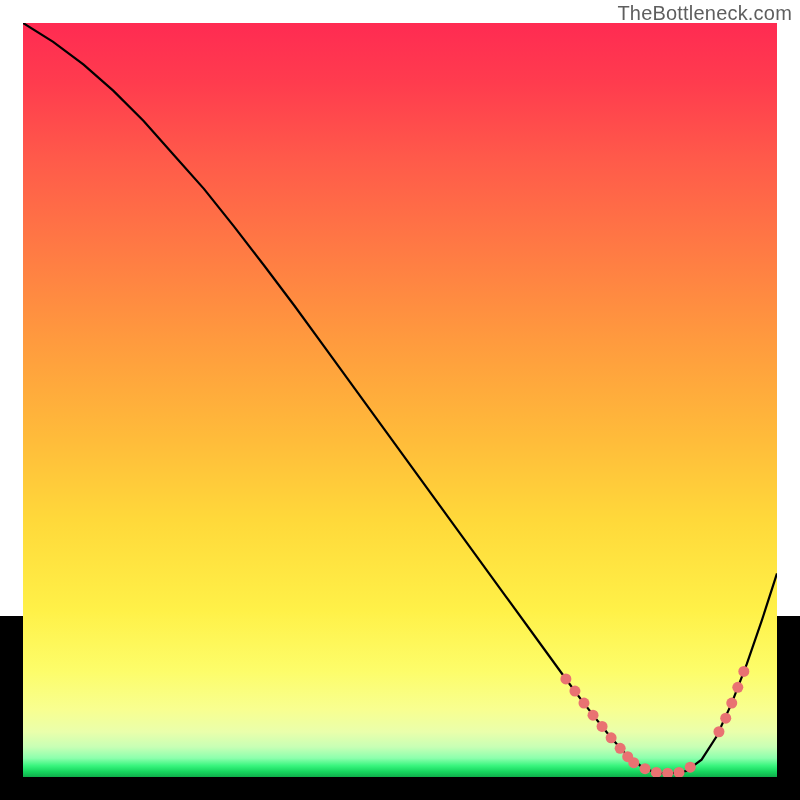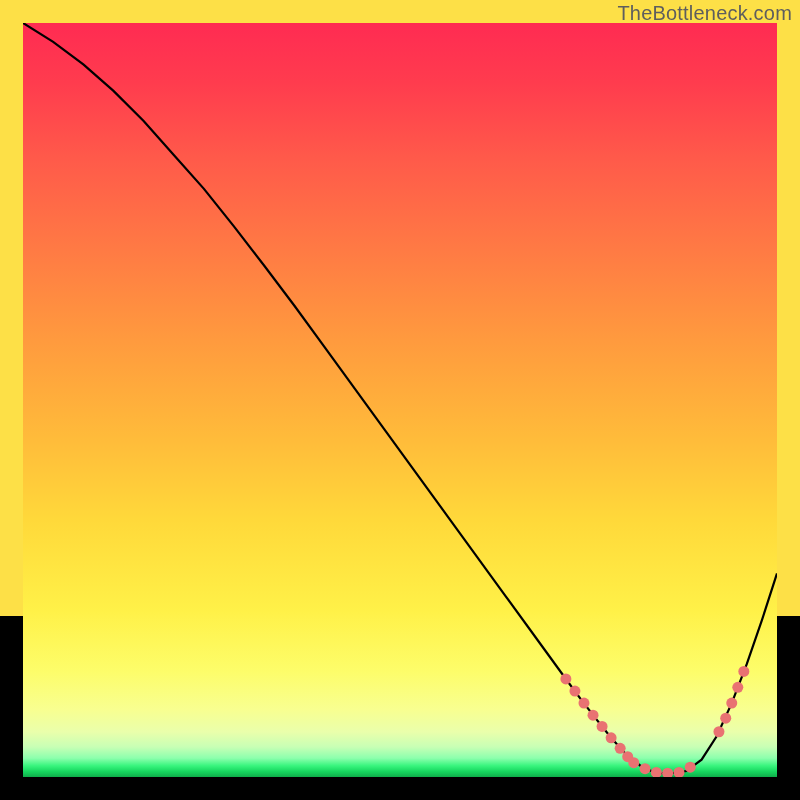--- a/index.html
+++ b/index.html
@@ -2,21 +2,21 @@
 <html><head>
 <meta charset="utf-8">
 <style>
   * { margin: 0; padding: 0; box-sizing: border-box; }
   html, body { width: 800px; height: 800px; overflow: hidden; }
   body { background: #000; font-family: Arial, sans-serif; }
   .frame {
     position: absolute;
     top: 0; left: 0;
     width: 800px; height: 616px;
-    background: #fde047;
+    background: #ffffff;
   }
   .plot {
     position: absolute;
     left: 23px; top: 23px;
     width: 754px; height: 754px;
     overflow: hidden;
   }
   .gradient {
     position: absolute;
     left: 0; top: 0;

